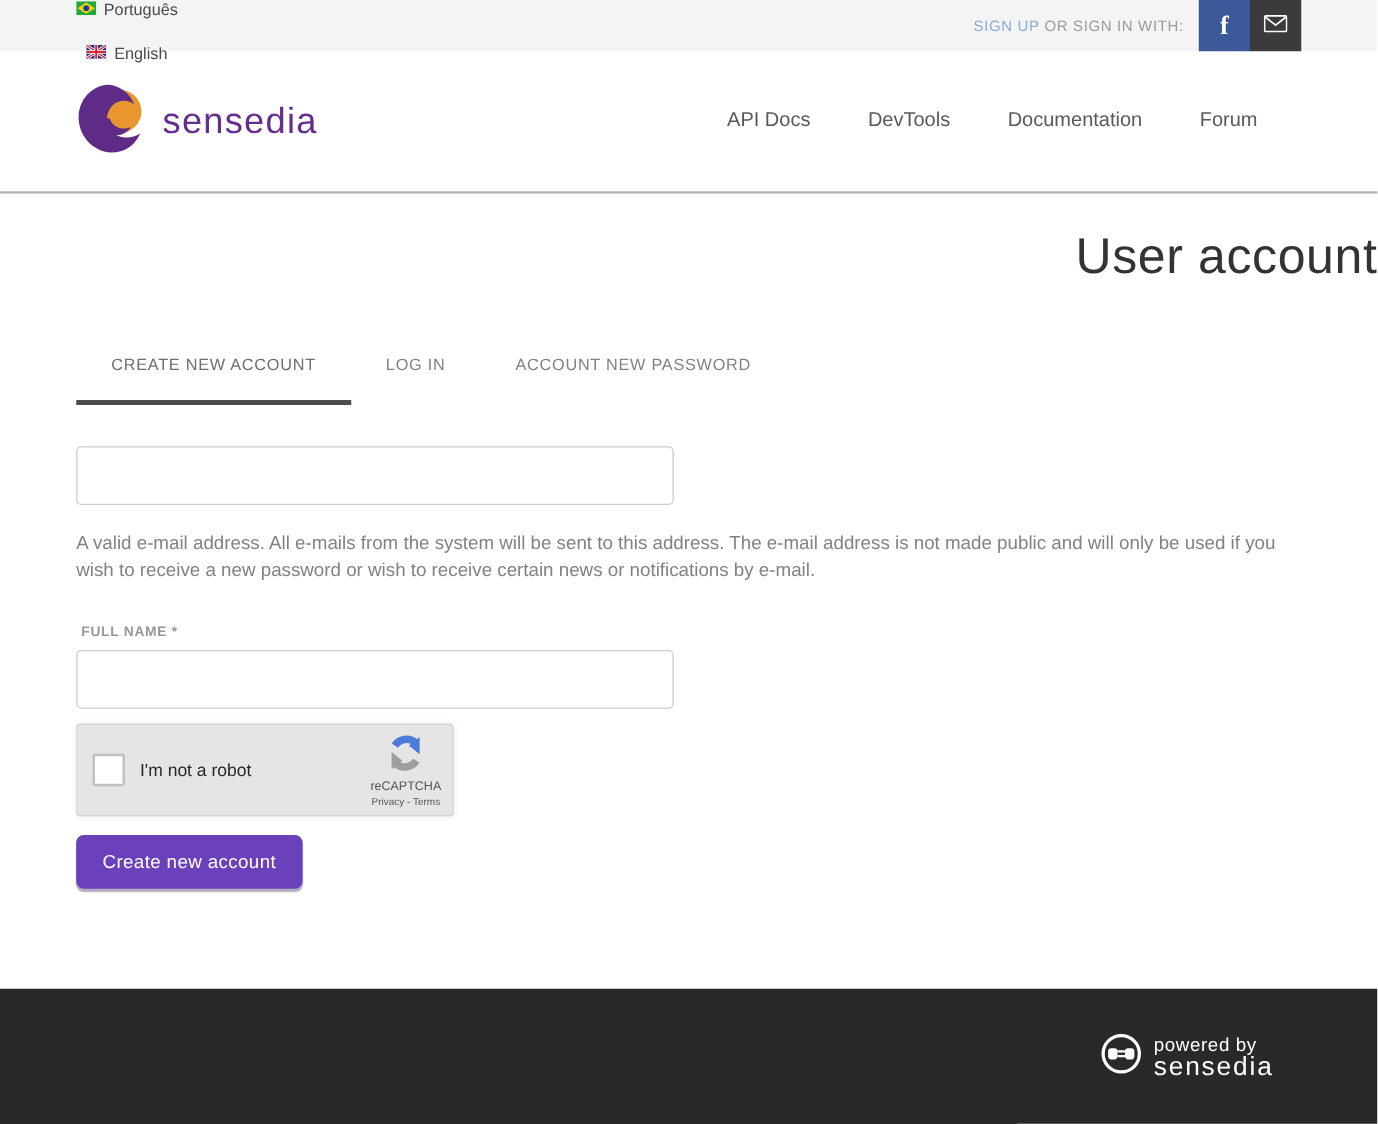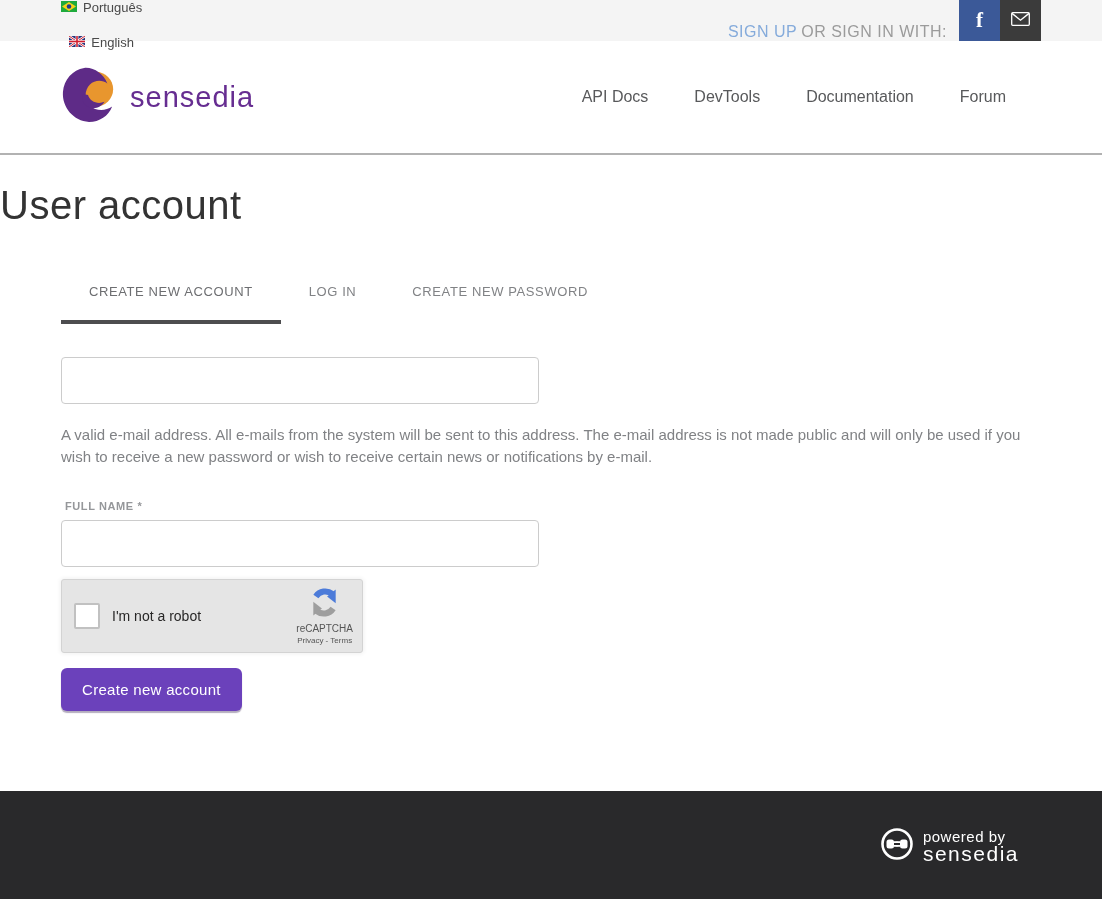--- a/index.html
+++ b/index.html
@@ -5,38 +5,38 @@
   * { margin:0; padding:0; box-sizing:border-box; }
   html,body { width:1102px; height:899px; background:#fff; font-family:"Liberation Sans", sans-serif; overflow:hidden; }
   .container { width:980px; margin:0 auto; }
 
   
   .topbar { height:41px; background:#f4f4f4; }
   .topbar .container { display:flex; justify-content:space-between; align-items:stretch; height:100%; }
   .lang-switcher { display:flex; align-items:center; gap:20px;flex-direction:column; }
   .lang-item { display:flex; align-items:center; gap:6px; font-size:13px; color:#4a4a4a; cursor:pointer; text-decoration:none; }
   .signin-area { display:flex; align-items:stretch; }
-  .signin-text { display:flex; align-items:flex-end; font-size:16px; letter-spacing:0.5px; color:#9b9b9b; margin-right:12px; }
+  .signin-text { display:flex; align-items:center; font-size:12px; letter-spacing:0.5px; color:#9b9b9b; margin-right:12px; }
   .signup-link { color:#85abdb; text-decoration:none; margin-right:4px; }
   .social-btn { width:41px; height:41px; display:flex; align-items:center; justify-content:center; cursor:pointer; border:none; }
   .fb-btn { background:#3b5998; }
   .fb-glyph { color:#fff; font-size:21px; font-weight:bold; font-family:"Liberation Serif", serif; }
   .mail-btn { background:#3b3b3b; }
 
   
   .header { height:114px; background:#fff; border-bottom:2px solid #b2b2b2; }
   .header .container { display:flex; justify-content:space-between; align-items:center; height:100%; }
   .brand { display:flex; align-items:center; gap:13px; text-decoration:none; }
   .brand-word { font-size:29px; color:#662d91; letter-spacing:1px; font-weight:500; }
   .nav { display:flex; gap:46px; padding-right:35px; }
   .nav a { font-size:16px; color:#58595b; text-decoration:none; }
 
   
   .main { background:#fff; height:636px; }
-  .page-title { text-align:left; font-size:40px; font-weight:300; color:#333; letter-spacing:0.5px; padding-top:28px; }
+  .page-title { text-align:right; font-size:40px; font-weight:300; color:#333; letter-spacing:0.5px; padding-top:28px; }
   .tabs { display:flex; margin-top:56px; }
   .tab { padding:0 28px 21px; font-size:13px; letter-spacing:0.6px; color:#808285; cursor:pointer; text-decoration:none; text-align:center; }
   .tab.active { border-bottom:4px solid #4d4d4f; color:#6d6e71; }
 
   .form { margin-top:33px; }
   .field-label { display:block; font-size:11px; font-weight:bold; color:#95979a; letter-spacing:0.6px; margin-left:4px; }
   .text-input { display:block; width:478px; height:47px; border:1px solid #ccc; border-radius:4px; margin-top:8px; font-size:16px; padding:0 12px; color:#333; background:#fff; outline:none; }
   .help-text { margin-top:20px; font-size:15px; color:#808285; line-height:21.5px; width:980px; }
   .field-label.second { margin-top:33px; }
 
@@ -127,21 +127,21 @@
     </div>
   </div>
 </div>
 
 <div class="main">
   <h1 class="page-title">User account</h1>
   <div class="container">
     <div class="tabs">
       <a class="tab active">CREATE NEW ACCOUNT</a>
       <a class="tab">LOG IN</a>
-      <a class="tab">CREATE NEW PASSWORD</a>
+      <a class="tab">ACCOUNT NEW PASSWORD</a>
     </div>
 
     <div class="form">
       <input class="text-input" type="text" value="" style="">
       <p class="help-text">A valid e-mail address. All e-mails from the system will be sent to this address. The e-mail address is not made public and will only be used if you wish to receive a new password or wish to receive certain news or notifications by e-mail.</p>
 
       <label class="field-label second">FULL NAME *</label>
       <input class="text-input" type="text" value="" style="">
 
       <div class="recaptcha">

